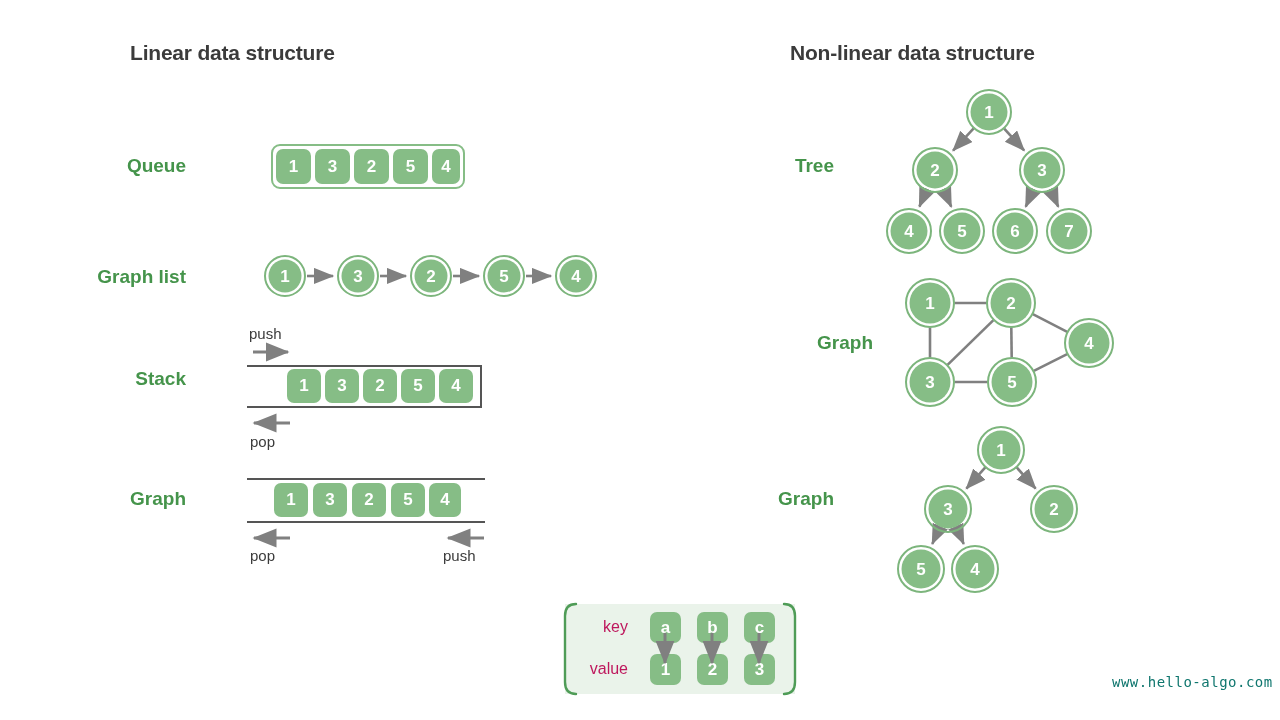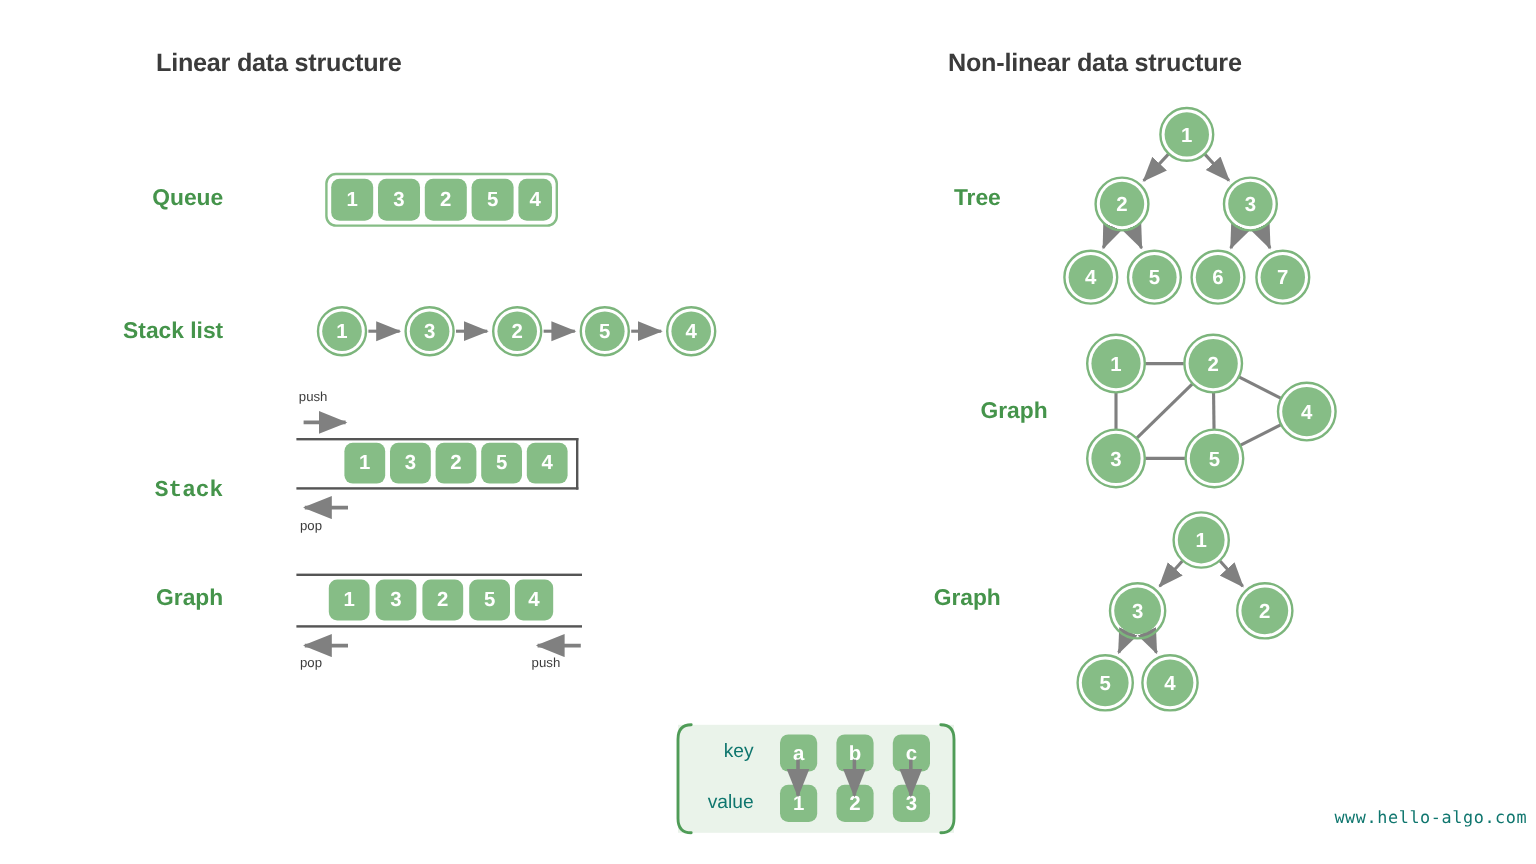--- a/index.html
+++ b/index.html
@@ -59,33 +59,33 @@
     border-left: none;
     box-sizing: border-box;
   }
   .queue-line {
     position: absolute;
     height: 2px;
     background: #555555;
   }
   .op-label {
     position: absolute;
-    font-size: 11px;
+    font-size: 15px;
     color: #3b3b3b;
     white-space: nowrap;
   }
   .hash-panel {
     position: absolute;
     background: #eaf3ea;
     box-sizing: border-box;
   }
   .hash-label {
     position: absolute;
     font-size: 16px;
-    color: #0f766e;
+    color: #be185d;
     text-align: right;
     white-space: nowrap;
   }
   svg.overlay {
     position: absolute;
     left: 0;
     top: 0;
     width: 1280px;
     height: 720px;
     pointer-events: none;
@@ -116,23 +116,23 @@
   <div class="section-title" style="left:790px; top:41px;">Non-linear data structure</div>
 
   <div class="row-label" style="left:30px; top:155px; width:156px;">Queue</div>
   <div class="array-frame" style="left:271px; top:144px; width:194px; height:45px;"></div>
   <div class="cell" style="left:276px; top:149px; width:35px; height:35px;">1</div>
   <div class="cell" style="left:315px; top:149px; width:35px; height:35px;">3</div>
   <div class="cell" style="left:354px; top:149px; width:35px; height:35px;">2</div>
   <div class="cell" style="left:393px; top:149px; width:35px; height:35px;">5</div>
   <div class="cell" style="left:432px; top:149px; width:28px; height:35px;">4</div>
 
-  <div class="row-label" style="left:30px; top:266px; width:156px;">Stack list</div>
-
-  <div class="row-label" style="left:30px; top:397px; width:156px;font-family:Liberation Mono, monospace;">Stack</div>
+  <div class="row-label" style="left:30px; top:266px; width:156px;">Graph list</div>
+
+  <div class="row-label" style="left:30px; top:368px; width:156px;">Stack</div>
   <div class="op-label" style="left:249px; top:325px;">push</div>
   <div class="op-label" style="left:250px; top:433px;">pop</div>
   <div class="stack-frame" style="left:247px; top:365px; width:235px; height:43px;"></div>
   <div class="cell" style="left:287px; top:369px; width:34px; height:34px;">1</div>
   <div class="cell" style="left:325px; top:369px; width:34px; height:34px;">3</div>
   <div class="cell" style="left:363px; top:369px; width:34px; height:34px;">2</div>
   <div class="cell" style="left:401px; top:369px; width:34px; height:34px;">5</div>
   <div class="cell" style="left:439px; top:369px; width:34px; height:34px;">4</div>
 
   <div class="row-label" style="left:30px; top:488px; width:156px;">Graph</div>

